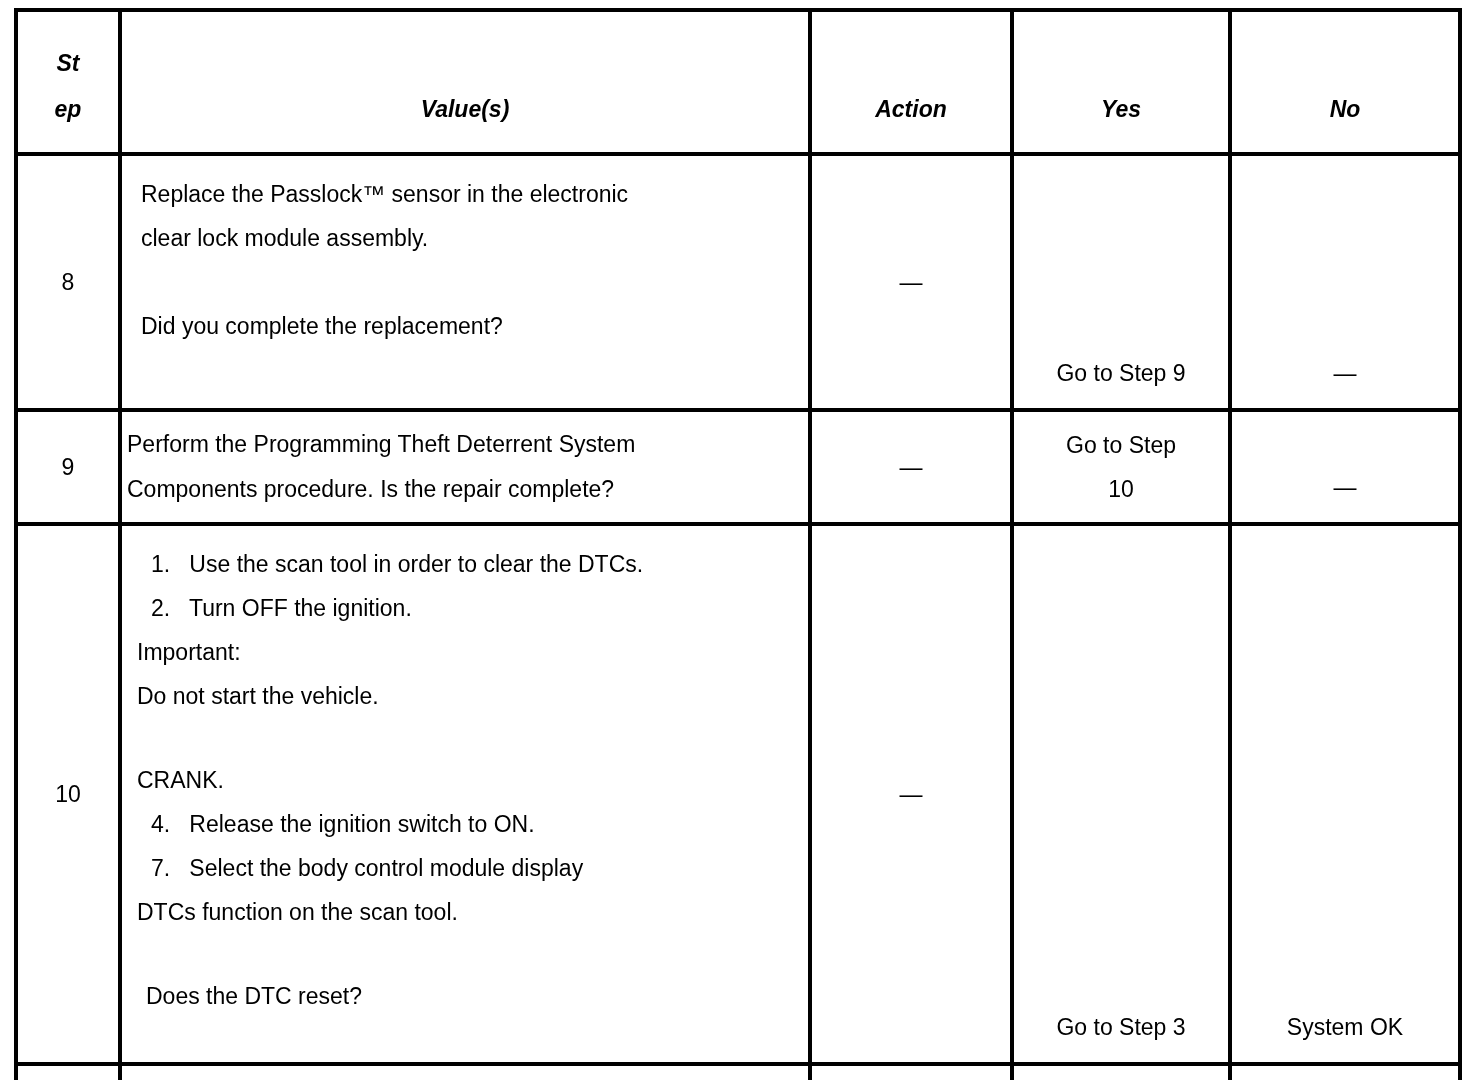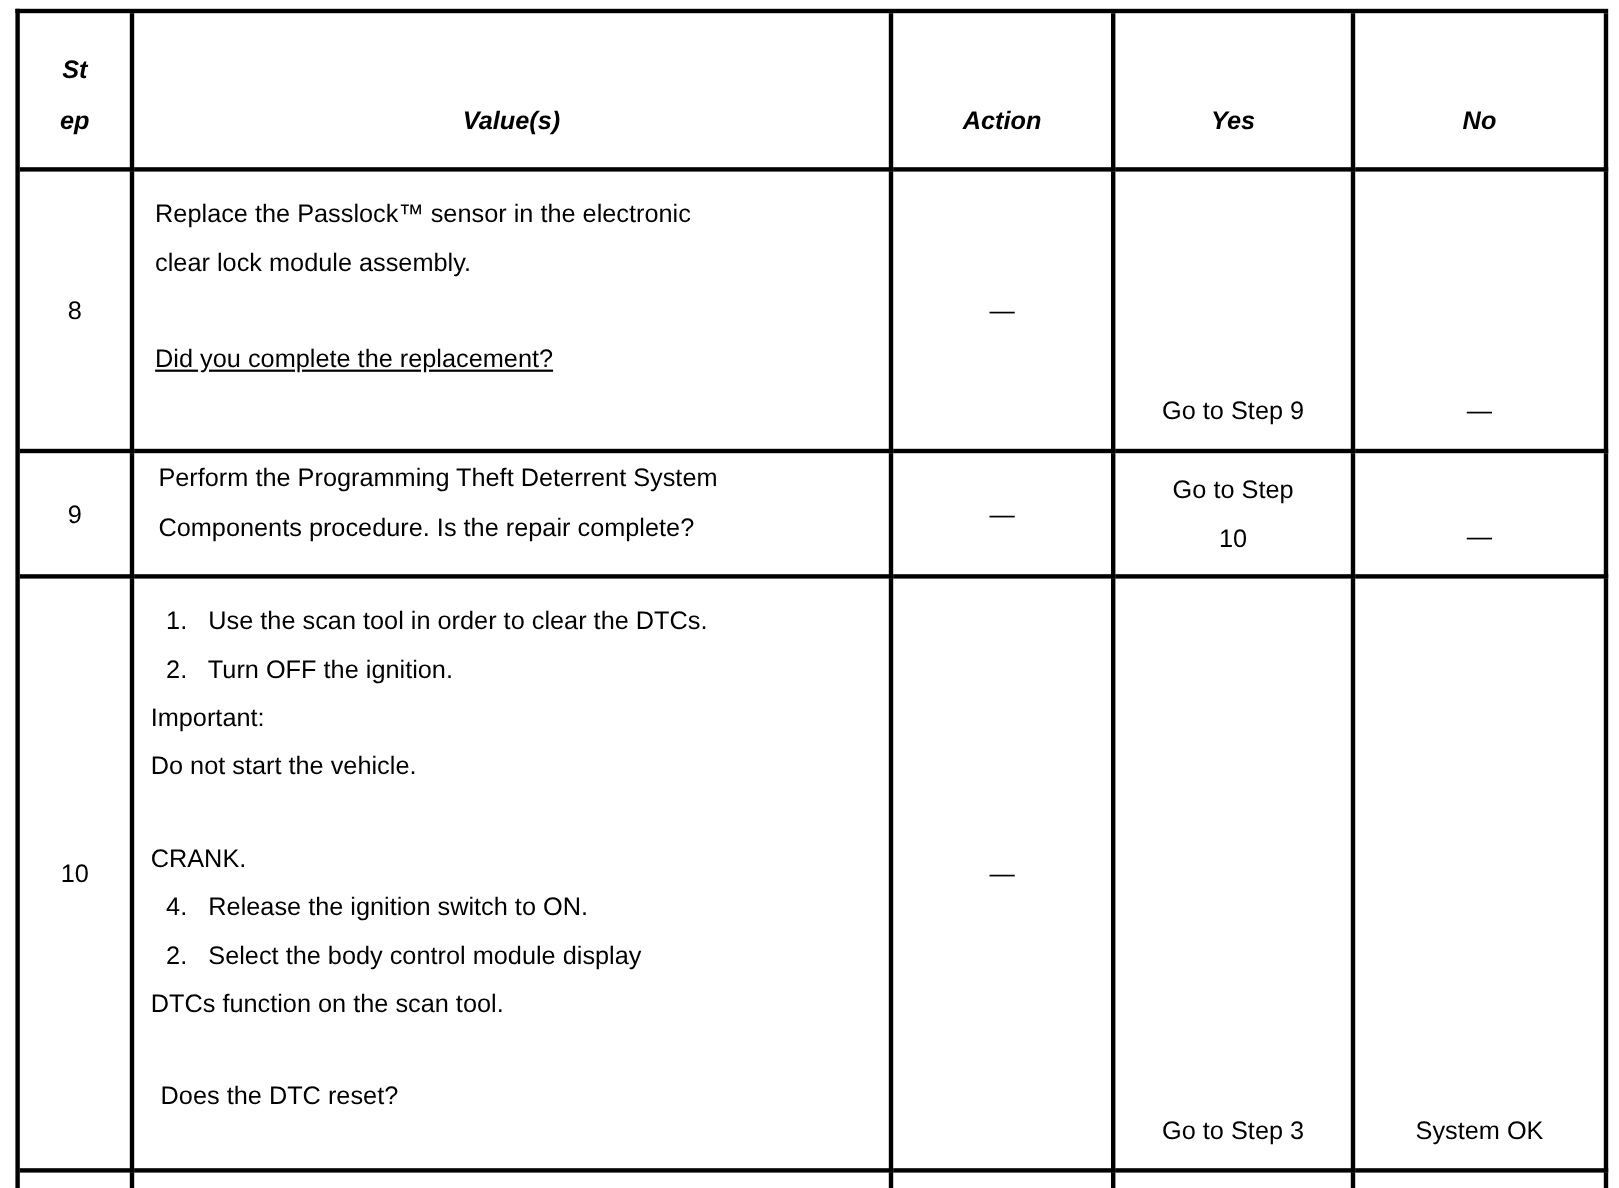--- a/index.html
+++ b/index.html
@@ -53,24 +53,25 @@
   .bc {
     display: flex;
     align-items: flex-end;
     justify-content: center;
     text-align: center;
     padding-bottom: 20px;
     line-height: 30px;
   }
   .prewrap { white-space: pre-line; }
   .act8 { padding: 16px 14px 0 19px; line-height: 44px; }
-  .p2 { margin-top: 44px; text-decoration: underline; }
+  .p2 { margin-top: 44px; }
   .act9 {
     display: flex;
-    padding-left: 22px;
+    align-items: center;
+    padding-left: 5px;
     line-height: 45px;
   }
   .act10 { padding: 16px 8px 0 15px; }
   .line { line-height: 44px; white-space: pre-wrap; }
   .item { padding-left: 14px; }
   .q { padding-left: 9px; }
   .blank { height: 40px; }
   .bold { font-weight: normal; }
 </style>
 </head>
@@ -107,21 +108,21 @@
 
   <div class="cell cc">10</div>
   <div class="cell act10">
     <div class="line item">1.   Use the scan tool in order to clear the DTCs.</div>
     <div class="line item">2.   Turn OFF the ignition.</div>
     <div class="line bold">Important:</div>
     <div class="line bold">Do not start the vehicle.</div>
     <div class="blank"></div>
     <div class="line">CRANK.</div>
     <div class="line item">4.   Release the ignition switch to ON.</div>
-    <div class="line item">2.   Select the body control module display</div>
+    <div class="line item">7.   Select the body control module display</div>
     <div class="line">DTCs function on the scan tool.</div>
     <div class="blank"></div>
     <div class="line q">Does the DTC reset?</div>
   </div>
   <div class="cell cc">—</div>
   <div class="cell bc">Go to Step 3</div>
   <div class="cell bc">System OK</div>
 
   <div class="cell nb"></div>
   <div class="cell nb"></div>

